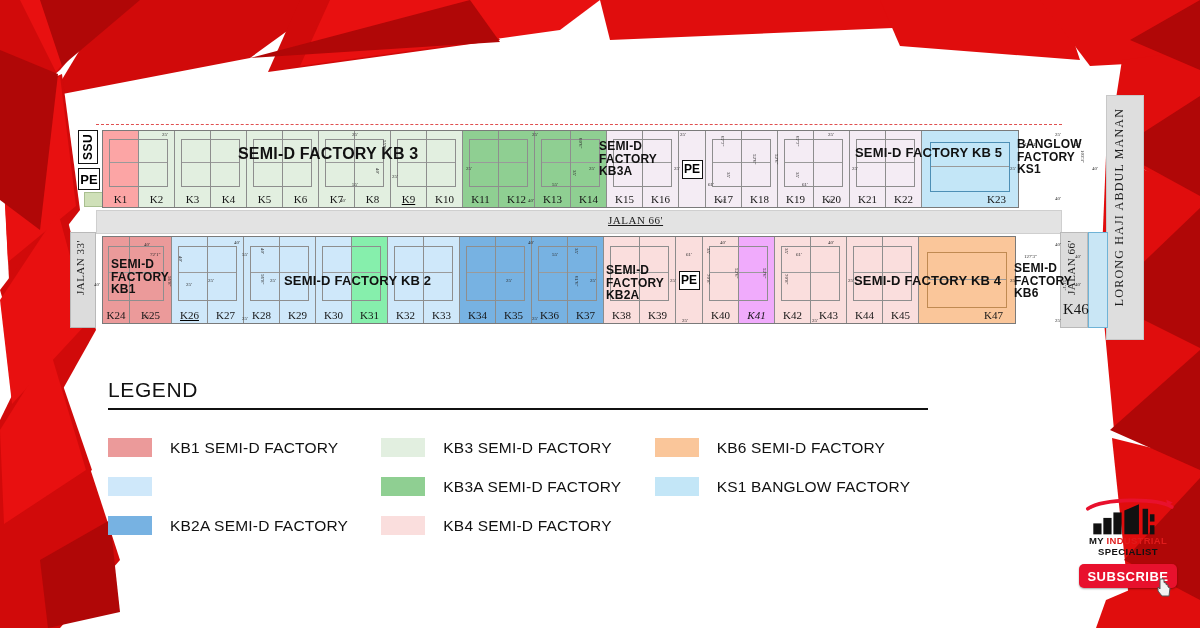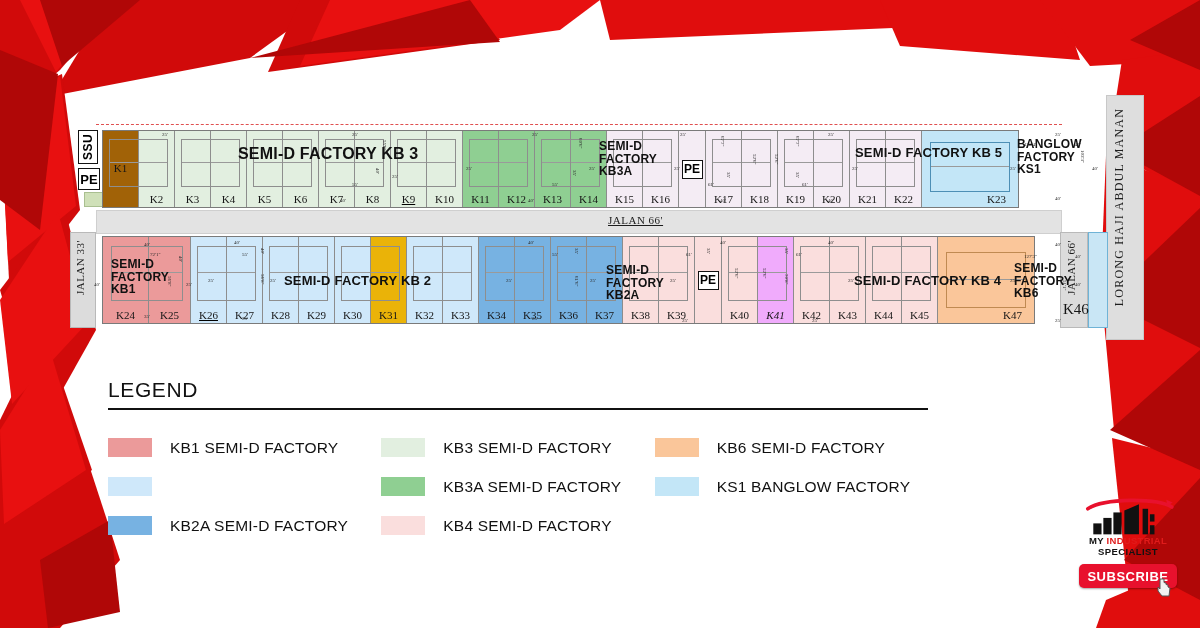--- a/index.html
+++ b/index.html
@@ -166,21 +166,21 @@
     <div class="road-label vert-label" style="left:1050px; top:12px; font-size:12px; letter-spacing:1.2px;">LORONG HAJI ABDUL MANAN</div>
     <div style="position:absolute; left:1026px; top:136px; width:20px; height:96px; background:#c9e6f5; border:1px solid #6fb3d6;"></div>
 
     <div class="boxtag" style="left:16px; top:34px; width:20px; height:34px; font-size:12px;
                 writing-mode:vertical-rl; transform:rotate(180deg); letter-spacing:.5px;">SSU</div>
     <div class="boxtag" style="left:16px; top:72px; width:22px; height:22px; font-size:13px;">PE</div>
     <div style="position:absolute; left:22px; top:96px; width:22px; height:15px;
                 background:#cfe0b8; border:1px solid #a9bf90;"></div>
 
     <div class="row top" id="row-top">
-        <div class="lot pairL" style="width: 36px; background: #a16207; justify-content: center;">
+        <div class="lot pairL" style="width: 36px; background: #fca5a5;">
           <div class="bldg"></div>
           <span class="code">K1</span>
         </div>
         <div class="lot pairR" style="width: 36px; background: rgb(226, 239, 224);">
           <div class="bldg"></div>
           <span class="code">K2</span>
         </div>
         <div class="lot pairL" style="width: 36px; background: rgb(226, 239, 224);">
           <div class="bldg"></div>
           <span class="code">K3</span>
@@ -264,21 +264,21 @@
           <div class="bldg"></div>
           <span class="code">K22</span>
         </div>
         <div class="lot" style="width: 96px; background: rgb(195, 230, 247);">
           <div class="bldg" style="position: absolute; inset: 14% 8% 20%; border: 1px solid rgb(77, 143, 181);"></div>
           <span class="code" style="align-self: flex-end; margin-right: 12px;">K23</span>
         </div>
       </div>
 
     <div class="row bot" id="row-bottom">
-        <div class="lot pairL" style="width: 46px; background: rgb(235, 154, 154);">
+        <div class="lot pairL" style="width: 27px; background: rgb(235, 154, 154);">
           <div class="bldg"></div>
           <span class="code">K24</span>
         </div>
         <div class="lot pairR" style="width: 42px; background: rgb(235, 154, 154);">
           <div class="bldg"></div>
           <span class="code">K25</span>
         </div>
         <div class="lot pairL" style="width: 36px; background: rgb(207, 232, 250); text-decoration: underline;">
           <div class="bldg"></div>
           <span class="code">K26</span>
@@ -292,21 +292,21 @@
           <span class="code">K28</span>
         </div>
         <div class="lot pairR" style="width: 36px; background: rgb(207, 232, 250);">
           <div class="bldg"></div>
           <span class="code">K29</span>
         </div>
         <div class="lot pairL" style="width: 36px; background: rgb(207, 232, 250);">
           <div class="bldg"></div>
           <span class="code">K30</span>
         </div>
-        <div class="lot pairR" style="width: 36px; background: #eab308;">
+        <div class="lot pairR" style="width: 36px; background: #86efac;">
           <div class="bldg"></div>
           <span class="code">K31</span>
         </div>
         <div class="lot pairL" style="width: 36px; background: rgb(207, 232, 250);">
           <div class="bldg"></div>
           <span class="code">K32</span>
         </div>
         <div class="lot pairR" style="width: 36px; background: rgb(207, 232, 250);">
           <div class="bldg"></div>
           <span class="code">K33</span>

